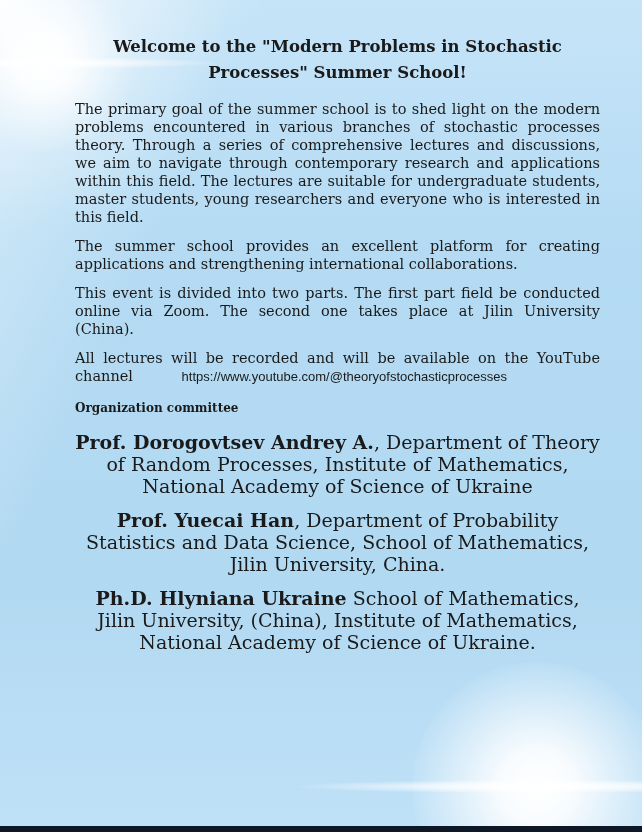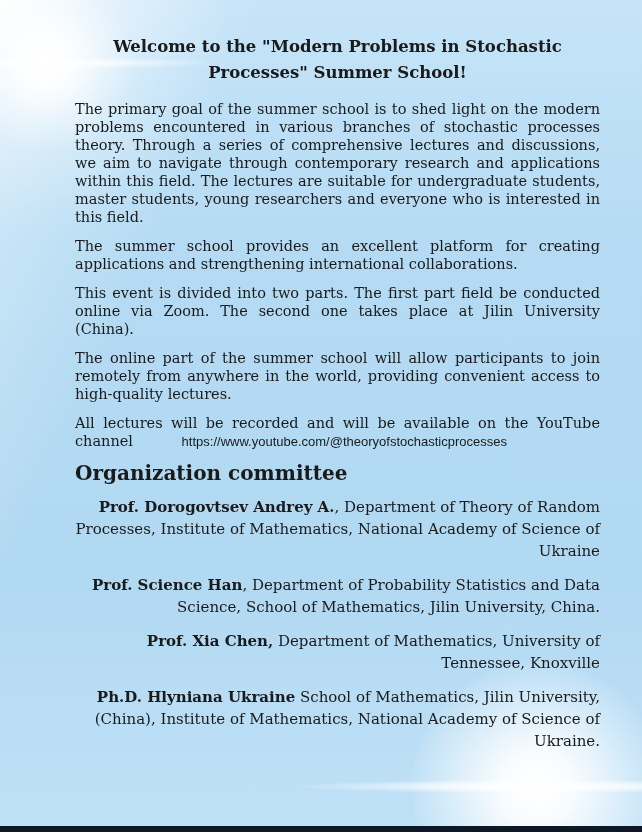--- a/index.html
+++ b/index.html
@@ -70,30 +70,30 @@
   .url {
     font-family: "Liberation Sans", "DejaVu Sans", sans-serif;
     font-size: 13px;
     color: #1a1a1a;
     text-decoration: none;
     word-break: break-all;
     padding-left: 44px;
   }
 
   .section-heading {
-    font-size: 20px;
+    font-size: 12px;
     line-height: 22px;
     font-weight: bold;
     margin: 0 0 12px 0;
   }
 
   .member {
-    font-size: 15px;
+    font-size: 19px;
     line-height: 22px;
-    text-align: right;
+    text-align: center;
     margin: 0 0 12px 0;
   }
   .member .name { font-weight: bold; }
 
   .bottom-bar {
     position: absolute;
     left: 0; bottom: 0;
     width: 100%;
     height: 6px;
     background: #0d1726;
@@ -112,31 +112,29 @@
   <div class="content">
 
     <div class="title">Welcome to the "Modern Problems in Stochastic Processes" Summer School!</div>
 
     <p class="para">The primary goal of the summer school is to shed light on the modern problems encountered in various branches of stochastic processes theory. Through a series of comprehensive lectures and discussions, we aim to navigate through contemporary research and applications within this field. The lectures are suitable for undergraduate students, master students, young researchers and everyone who is interested in this field.</p>
 
     <p class="para">The summer school provides an excellent platform for creating applications and strengthening international collaborations.</p>
 
     <p class="para">This event is divided into two parts. The first part field be conducted online via Zoom. The second one takes place at Jilin University (China).</p>
 
-    <p class="para">The online part of the summer school will allow participants to join remotely from anywhere in the world, providing convenient access to high-quality lectures.</p>
 
     <p class="para"><span>All lectures will be recorded and will be available on the YouTube channel </span><a href="#" class="url">https://www.youtube.com/@theoryofstochasticprocesses</a></p>
 
     <p class="section-heading">Organization committee</p>
 
     <p class="member"><span class="name">Prof. Dorogovtsev Andrey A.</span><span>, Department of Theory of Random Processes, Institute of Mathematics, National Academy of Science of Ukraine</span></p>
 
-    <p class="member"><span class="name">Prof. Science Han</span><span>, Department of Probability Statistics and Data Science, School of Mathematics, Jilin University, China.</span></p>
+    <p class="member"><span class="name">Prof. Yuecai Han</span><span>, Department of Probability Statistics and Data Science, School of Mathematics, Jilin University, China.</span></p>
 
-    <p class="member"><span class="name">Prof. Xia Chen,</span><span> Department of Mathematics, University of Tennessee, Knoxville</span></p>
 
     <p class="member"><span class="name">Ph.D. Hlyniana Ukraine</span><span> School of Mathematics, Jilin University, (China), Institute of Mathematics, National Academy of Science of Ukraine.</span></p>
 
   </div>
 
   <div class="bottom-bar"></div>
 
 </div>
 
 </body></html>

